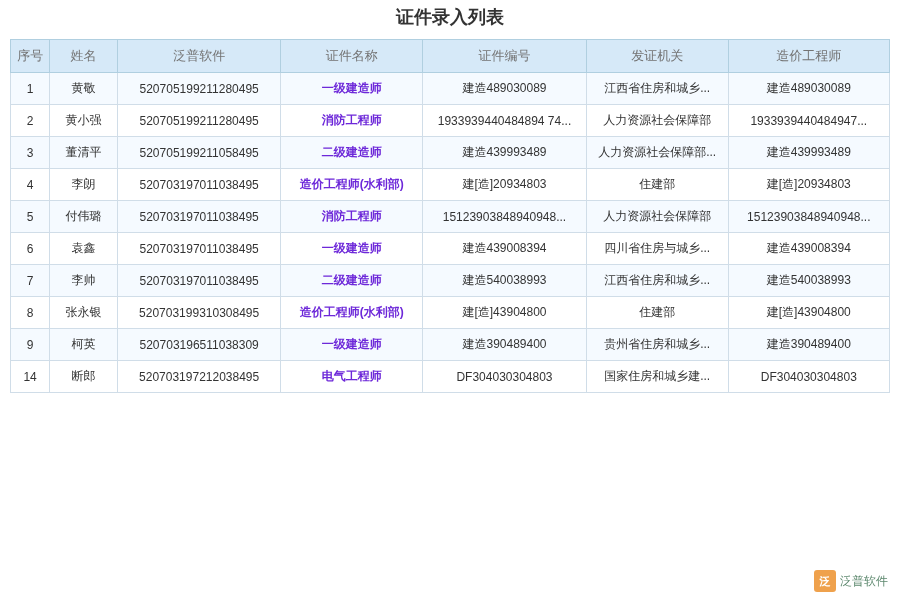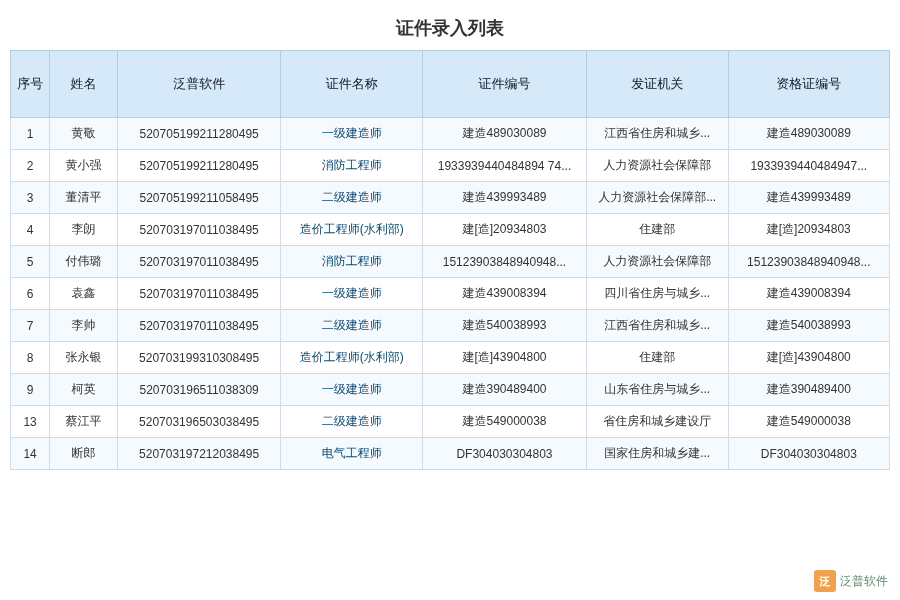--- a/index.html
+++ b/index.html
@@ -10,60 +10,61 @@
       color: #333;
       width: 900px;
       min-height: 600px;
       overflow-x: hidden;
     }
     .page-title {
       text-align: center;
       font-size: 18px;
       font-weight: bold;
       color: #333;
-      padding: 16px 0 10px 0;
+      padding: 5px 0 10px 0;
     }
     .table-wrap {
       padding: 0 10px 10px 10px;
     }
     table {
       width: 100%;
       border-collapse: collapse;
       table-layout: fixed;
     }
     thead tr {
       background: #d6e9f8;
     }
     thead th {
       border: 1px solid #b0cfe0;
-      padding: 24px 4px;
+      padding: 7px 4px;
       text-align: center;
       font-weight: normal;
-      color: #0f172a;
+      color: #737373;
       font-size: 13px;
     }
     tbody tr {
       background: #fff;
     }
     tbody tr:nth-child(odd) {
       background: #f5faff;
     }
     tbody td {
       border: 1px solid #d0dde8;
       padding: 7px 4px;
       text-align: center;
       color: #333;
       font-size: 12px;
       overflow: hidden;
       text-overflow: ellipsis;
       white-space: nowrap;
     }
     tbody td.cert-name {
-      color: #0c4a6e;
+      color: #6d28d9;
       cursor: pointer;
+      font-weight: bold;
     }
     .col-seq { width: 36px; }
     .col-name { width: 62px; }
     .col-idno { width: 150px; }
     .col-certname { width: 130px; }
     .col-certno { width: 150px; }
     .col-org { width: 130px; }
     .col-qualino { width: 148px; }
 
     .watermark {
@@ -110,21 +111,21 @@
     </colgroup>
     <thead>
       <tr>
 
       <th>序号</th>
           <th>姓名</th>
           <th>泛普软件</th>
           <th>证件名称</th>
           <th>证件编号</th>
           <th>发证机关</th>
-          <th>资格证编号</th>
+          <th>造价工程师</th>
         </tr>
     </thead>
     <tbody id="table-body">
     <tr>
           <td>1</td>
           <td>黄敬</td>
           <td>520705199211280495</td>
           <td class="cert-name">一级建造师</td>
           <td>建造489030089</td>
           <td>江西省住房和城乡...</td>
@@ -192,31 +193,22 @@
           <td>建[造]43904800</td>
           <td>住建部</td>
           <td>建[造]43904800</td>
         </tr>
         <tr>
           <td>9</td>
           <td>柯英</td>
           <td>520703196511038309</td>
           <td class="cert-name">一级建造师</td>
           <td>建造390489400</td>
-          <td>山东省住房与城乡...</td>
+          <td>贵州省住房和城乡...</td>
           <td>建造390489400</td>
-        </tr>
-        <tr>
-          <td>13</td>
-          <td>蔡江平</td>
-          <td>520703196503038495</td>
-          <td class="cert-name">二级建造师</td>
-          <td>建造549000038</td>
-          <td>省住房和城乡建设厅</td>
-          <td>建造549000038</td>
         </tr>
         <tr>
           <td>14</td>
           <td>断郎</td>
           <td>520703197212038495</td>
           <td class="cert-name">电气工程师</td>
           <td>DF304030304803</td>
           <td>国家住房和城乡建...</td>
           <td>DF304030304803</td>
         </tr>

